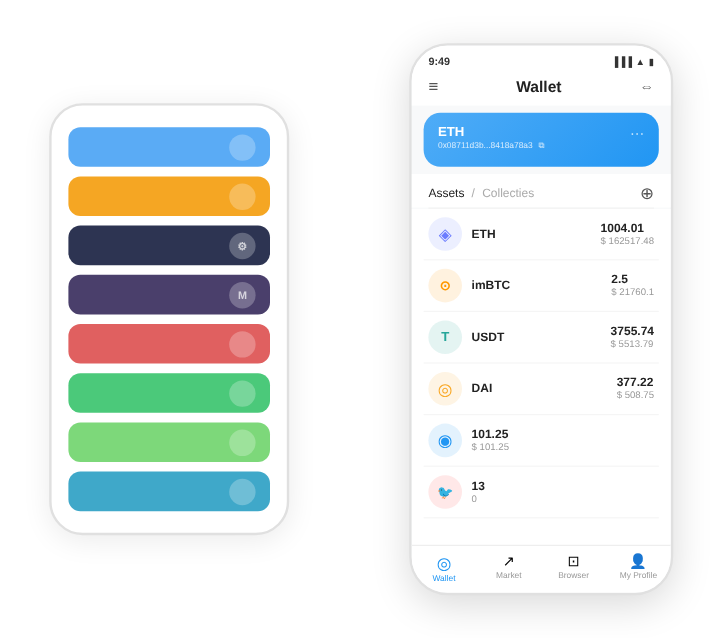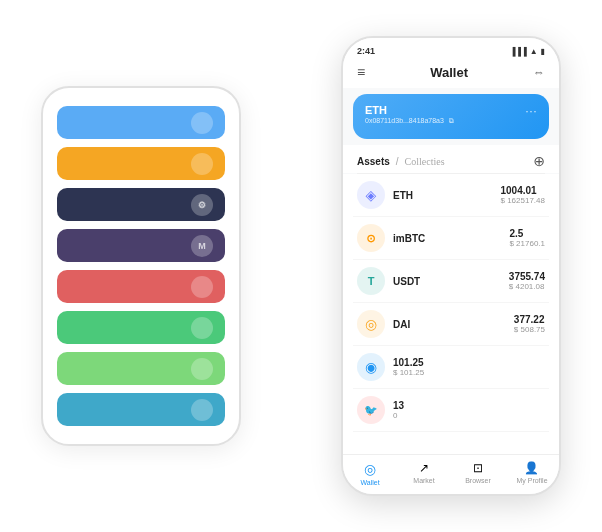--- a/index.html
+++ b/index.html
@@ -150,23 +150,23 @@
     .assets-header {
       background: #fff;
       padding: 8px 14px 4px;
       display: flex;
       align-items: center;
       justify-content: space-between;
       flex-shrink: 0;
     }
 
     .assets-tabs { display: flex; gap: 6px; align-items: center; font-size: 10px; }
-    .tab-active { color: #222; font-weight: 700; }
+    .tab-active { color: #222; font-weight: 400; }
     .tab-slash { color: #aaa; }
-    .tab-inactive { color: #aaa; font-family: Liberation Serif, serif; }
+    .tab-inactive { color: #aaa; }
     .assets-add { font-size: 14px; color: #555; cursor: pointer; }
 
     .assets-divider { height: 1px; background: #f0f0f0; margin: 0 14px; }
 
     .assets-list {
       background: #fff;
       flex: 1;
       overflow: hidden;
       padding: 0 10px;
     }
@@ -271,21 +271,21 @@
       <div class="dot"></div>
     </div>
     <div class="card-item card-teal">
       <div class="dot"></div>
     </div>
   </div>
 
   <div class="phone-fg">
 
     <div class="phone-notch-area">
-      <span class="status-left">2:41</span>
+      <span class="status-left">9:49</span>
       <div class="status-right">
         <span class="status-icon">▐▐▐</span>
         <span class="status-icon">▲</span>
         <span class="status-icon">▮</span>
       </div>
     </div>
 
     <div class="phone-header">
       <span class="header-menu">≡</span>
       <span class="header-title">Wallet</span>
@@ -334,21 +334,21 @@
           <div class="asset-amount">2.5</div>
           <div class="asset-usd">$ 21760.1</div>
         </div>
       </div>
 
       <div class="asset-item">
         <div class="asset-icon icon-usdt" style="color:#26a69a;font-weight:bold;font-size:11px;">T</div>
         <span class="asset-name">USDT</span>
         <div class="asset-values">
           <div class="asset-amount">3755.74</div>
-          <div class="asset-usd">$ 4201.08</div>
+          <div class="asset-usd">$ 5513.79</div>
         </div>
       </div>
 
       <div class="asset-item">
         <div class="asset-icon icon-dai" style="color:#f9a825;">◎</div>
         <span class="asset-name">DAI</span>
         <div class="asset-values">
           <div class="asset-amount">377.22</div>
           <div class="asset-usd">$ 508.75</div>
         </div>

